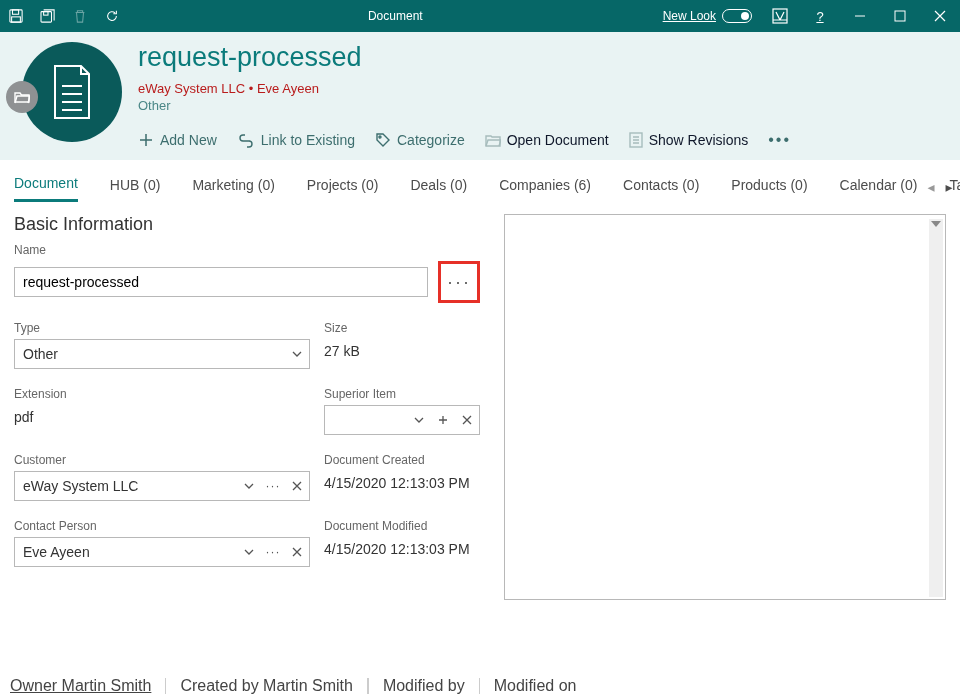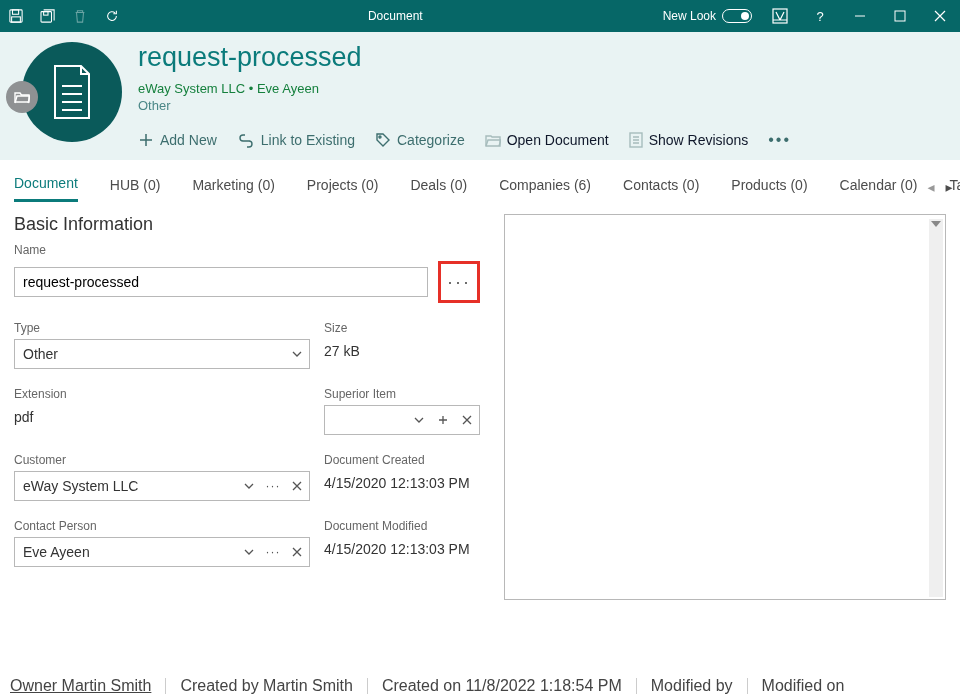--- a/index.html
+++ b/index.html
@@ -3,35 +3,35 @@
 <meta charset="utf-8">
 <style>
   * { box-sizing: border-box; margin: 0; padding: 0; font-family: "Segoe UI", Arial, sans-serif; }
   body { width: 960px; height: 700px; background: #fff; overflow: hidden; position: relative; }
 
   
   .titlebar { height: 32px; background: #066767; display: flex; align-items: center; color: #fff; font-size: 12px; }
   .titlebar .left-icons { display: flex; gap: 0; }
   .titlebar .icon-btn { width: 32px; height: 32px; display: flex; align-items: center; justify-content: center; }
   .titlebar .title-center { flex: 1; text-align: center; }
-  .titlebar .right-area { display: flex; align-items: center; }
+  .titlebar .right-area { display: flex; align-items: center; text-decoration: underline; }
   .newlook-toggle { display: flex; align-items: center; gap: 6px; margin-right: 8px; }
   .toggle-pill { width: 30px; height: 14px; border: 1px solid #fff; border-radius: 8px; position: relative; }
   .toggle-knob { width: 8px; height: 8px; border-radius: 50%; background: #fff; position: absolute; right: 2px; top: 2px; }
   .win-btn { width: 40px; height: 32px; display: flex; align-items: center; justify-content: center; }
   .disabled-icon { opacity: 0.4; }
 
   
   .header-card { background: #e9f3f3; padding: 8px 12px 8px 12px; display: flex; gap: 16px; align-items: flex-start; }
   .doc-circle-wrap { position: relative; width: 110px; height: 110px; margin-top: 2px; }
   .doc-circle { width: 100px; height: 100px; border-radius: 50%; background: #0a5a5a; display: flex; align-items: center; justify-content: center; position: absolute; right: 0; top: 0; }
   .folder-badge { width: 32px; height: 32px; border-radius: 50%; background: #8f9193; display: flex; align-items: center; justify-content: center; position: absolute; top: 50%; left: -6px; transform: translateY(-50%); }
   .header-right { flex: 1; padding-top: 2px; }
   .doc-title { font-size: 27px; font-weight: 400; color: #0b7b7b; }
-  .breadcrumb { font-size: 13px; color: #15803d; margin-top: 8px; }
+  .breadcrumb { font-size: 13px; color: #b91c1c; margin-top: 8px; }
   .subtitle { font-size: 13px; color: #4a8787; margin-top: 2px; }
   .header-actions { display: flex; gap: 20px; align-items: center; margin-top: 18px; }
   .hact { display: flex; align-items: flex-end; gap: 6px; font-size: 14px; color: #3d6e6e; }
   .hact.disabled { color: #0f172a; }
   .hact svg { flex-shrink: 0; }
 
   
   .tabs { height: 42px; background: #fff; border-bottom: 1px solid transparent; display: flex; align-items: flex-end; padding: 0 14px; gap: 32px; font-size: 14px; color: #4c4c4c; position: relative; }
   .tab { padding-bottom: 8px; white-space: nowrap; }
   .tab.active { color: #0b7b7b; border-bottom: 3px solid #0b7b7b; margin-bottom: -1px; font-weight: 500; }
@@ -315,18 +315,17 @@
       <div class="note-scroll"></div>
     </div>
   </div>
 </div>
 
 <div class="statusbar">
   <div class="status-item underline">Owner Martin Smith</div>
   <div class="status-sep"></div>
   <div class="status-item">Created by Martin Smith</div>
   <div class="status-sep"></div>
-  <div class="status-item">Created on 11/8/2022 1:18:54 PM</div>
   <div class="status-sep"></div>
   <div class="status-item">Modified by</div>
   <div class="status-sep"></div>
   <div class="status-item">Modified on</div>
 </div>
 
 </body></html>

